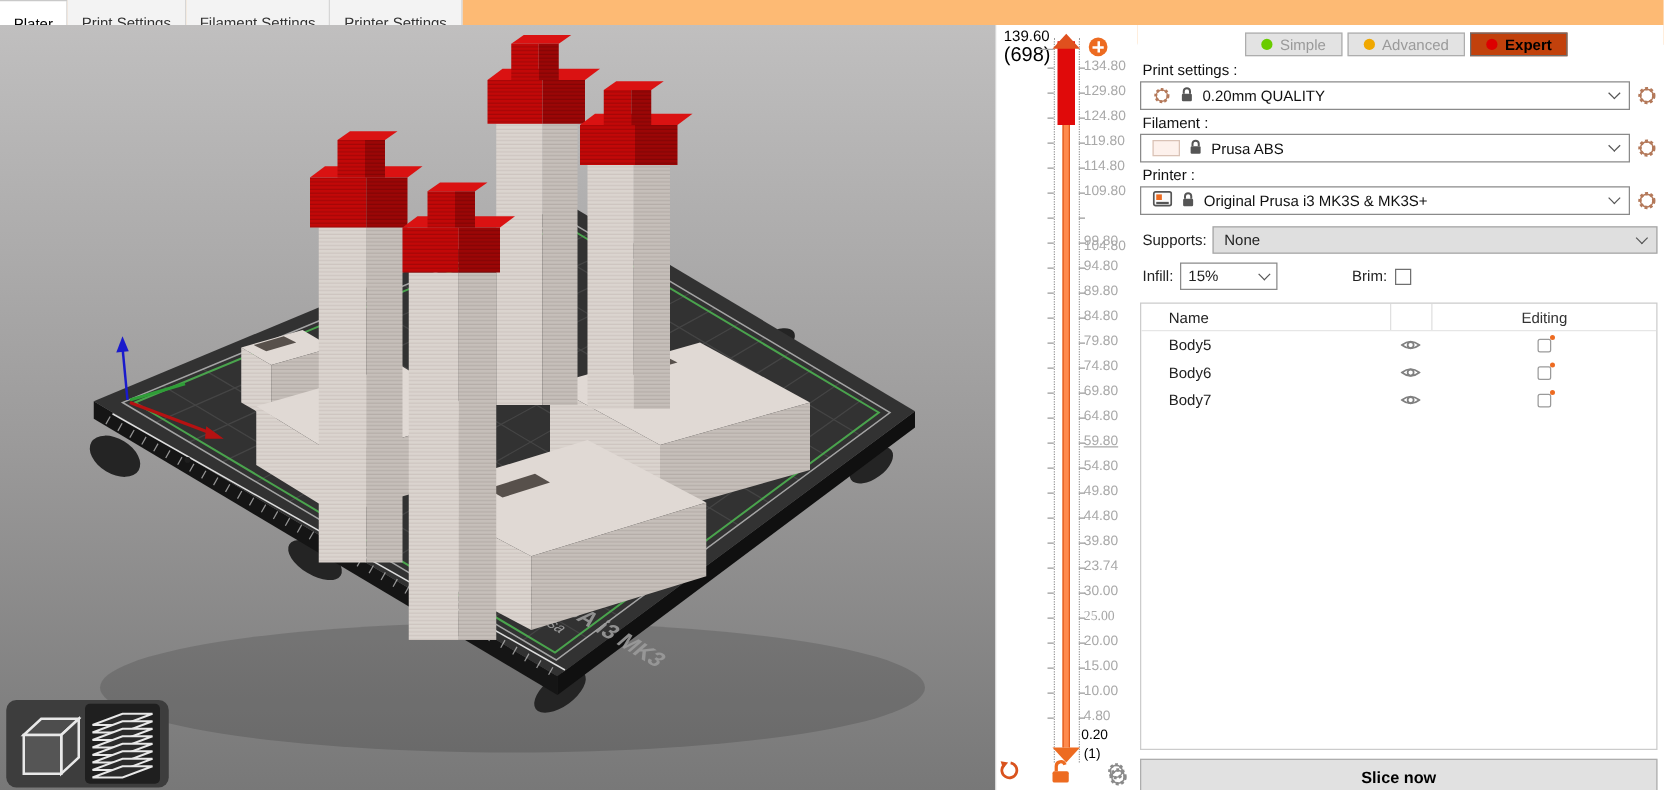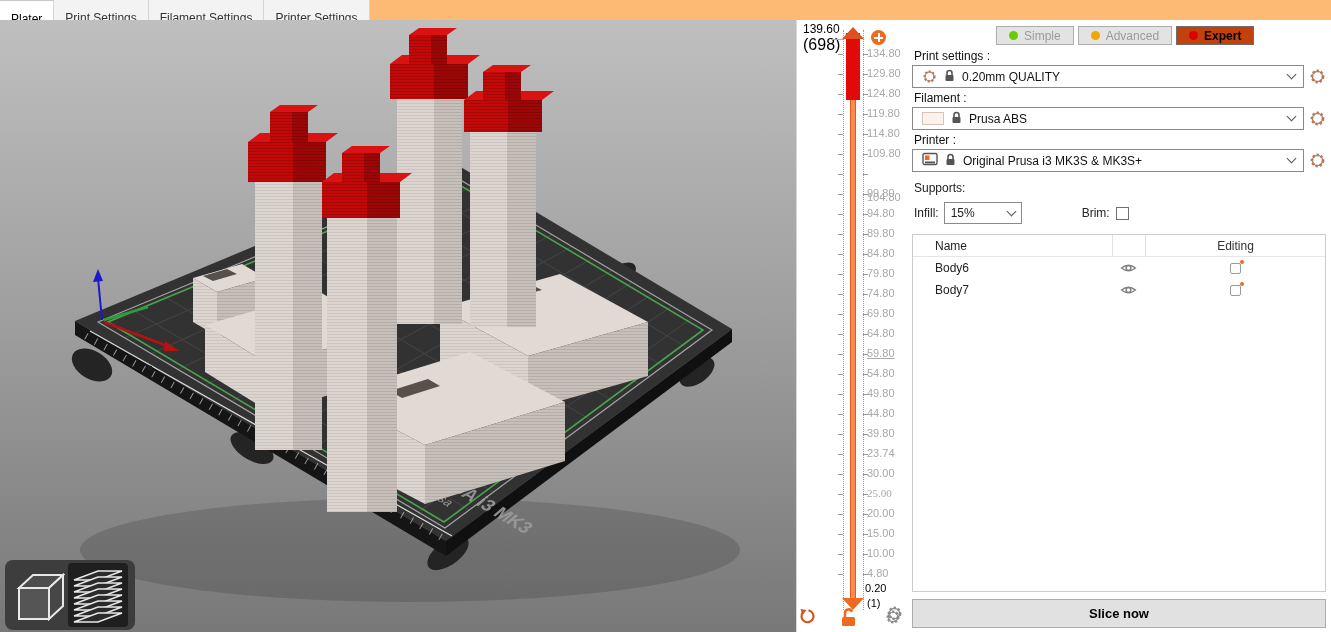--- a/index.html
+++ b/index.html
@@ -485,39 +485,57 @@
       <span class="gearbtn">
         <svg width="17" height="17" viewBox="0 0 20 20">
             <circle cx="10" cy="10" r="6.5" fill="none" stroke="currentColor" stroke-width="3.2" stroke-dasharray="2.6 2.2"></circle>
             <circle cx="10" cy="10" r="6" fill="none" stroke="currentColor" stroke-width="1.4"></circle>
           </svg>
       </span>
     </div>
 
     <div id="supportsrow">
       <span>Supports:</span>
+      <div class="sel-gray">
+        <span class="txt">None</span>
+        <span class="chev"></span>
+      </div>
     </div>
 
     <div id="infillrow">
       <span>Infill:</span>
       <div id="infill">
         <span class="txt">15%</span>
         <span class="chev"></span>
       </div>
       <span id="brimlabel">Brim:</span>
       <div id="brimbox"></div>
     </div>
 
     <div id="objtable">
       <div class="trow thead">
         <span class="c1">Name</span>
         <span class="c2"></span>
         <span class="c3">Editing</span>
       </div>
       <div id="objrows">
+          <div class="trow">
+            <span class="c1">Body5</span>
+            <span class="c2">
+              <svg width="17" height="12" viewBox="0 0 17 12">
+                <path d="M1.5 6 Q8.5 0.5 15.5 6 Q8.5 11.5 1.5 6 Z" fill="none" stroke="#808080" stroke-width="1.3"></path>
+                <circle cx="8.5" cy="6" r="2.4" fill="none" stroke="#808080" stroke-width="1.4"></circle>
+              </svg>
+            </span>
+            <span class="c3">
+              <span class="editicon">
+                <b></b>
+              </span>
+            </span>
+          </div>
           <div class="trow">
             <span class="c1">Body6</span>
             <span class="c2">
               <svg width="17" height="12" viewBox="0 0 17 12">
                 <path d="M1.5 6 Q8.5 0.5 15.5 6 Q8.5 11.5 1.5 6 Z" fill="none" stroke="#808080" stroke-width="1.3"></path>
                 <circle cx="8.5" cy="6" r="2.4" fill="none" stroke="#808080" stroke-width="1.4"></circle>
               </svg>
             </span>
             <span class="c3">
               <span class="editicon">

